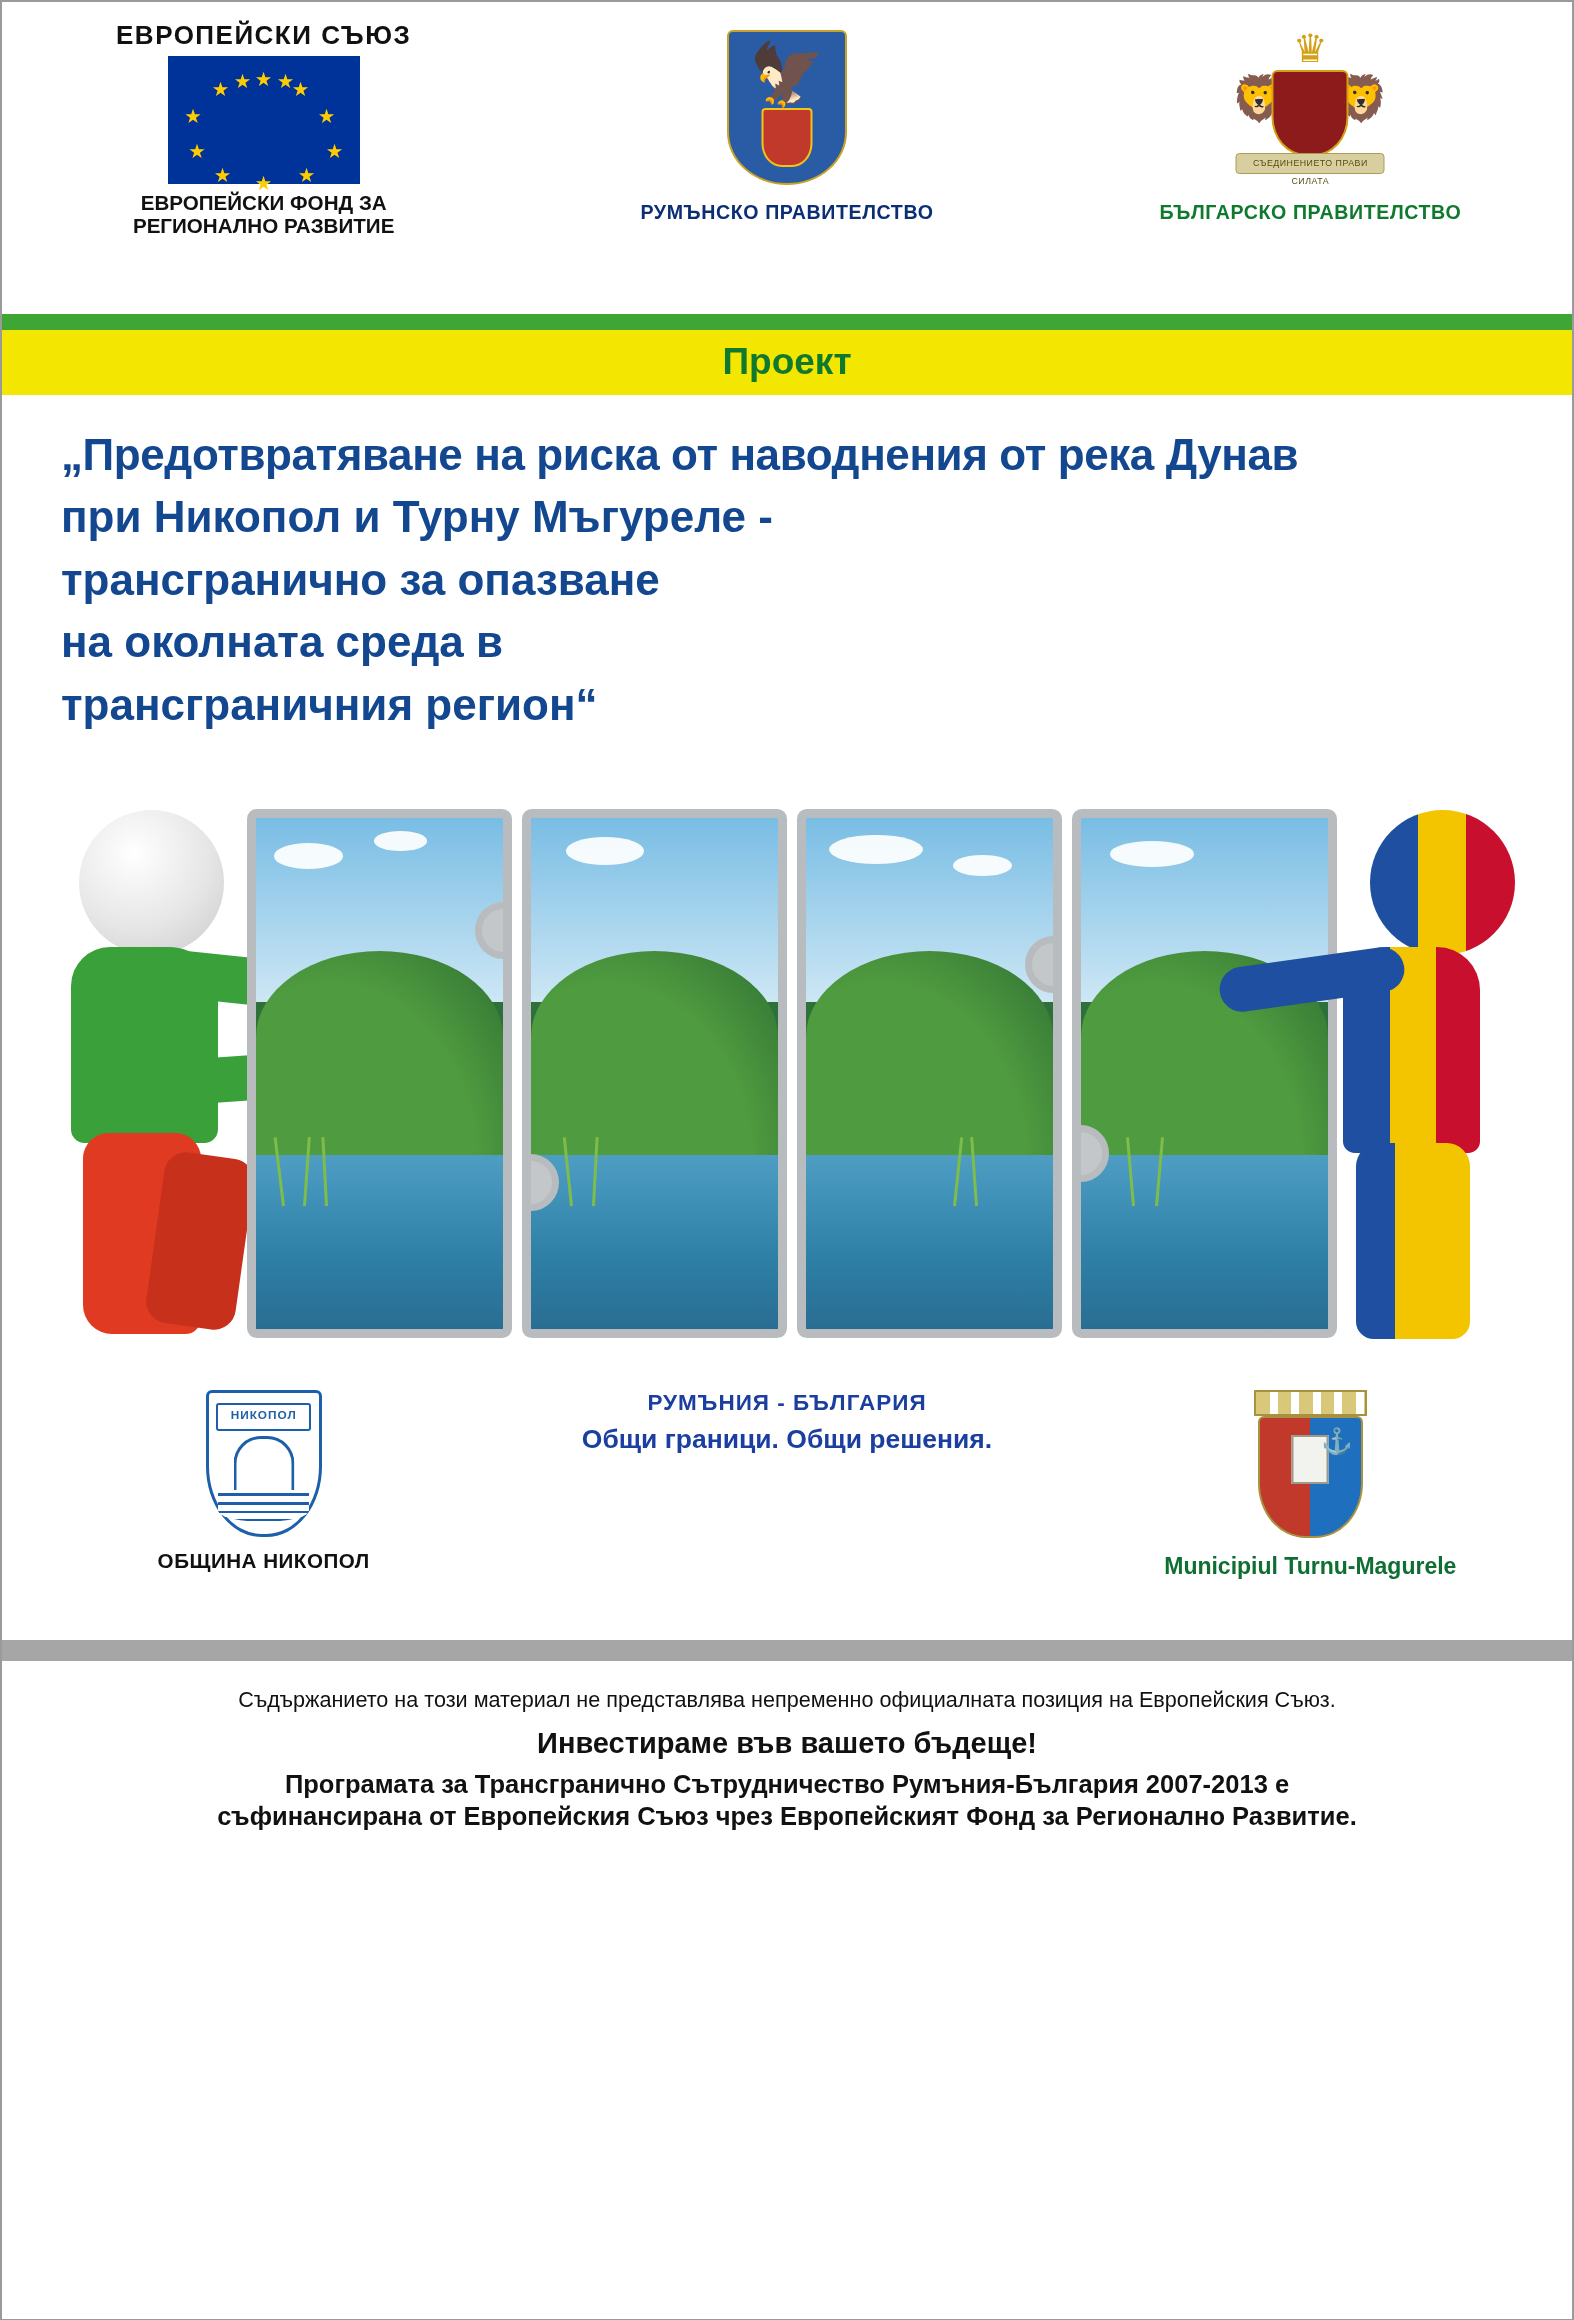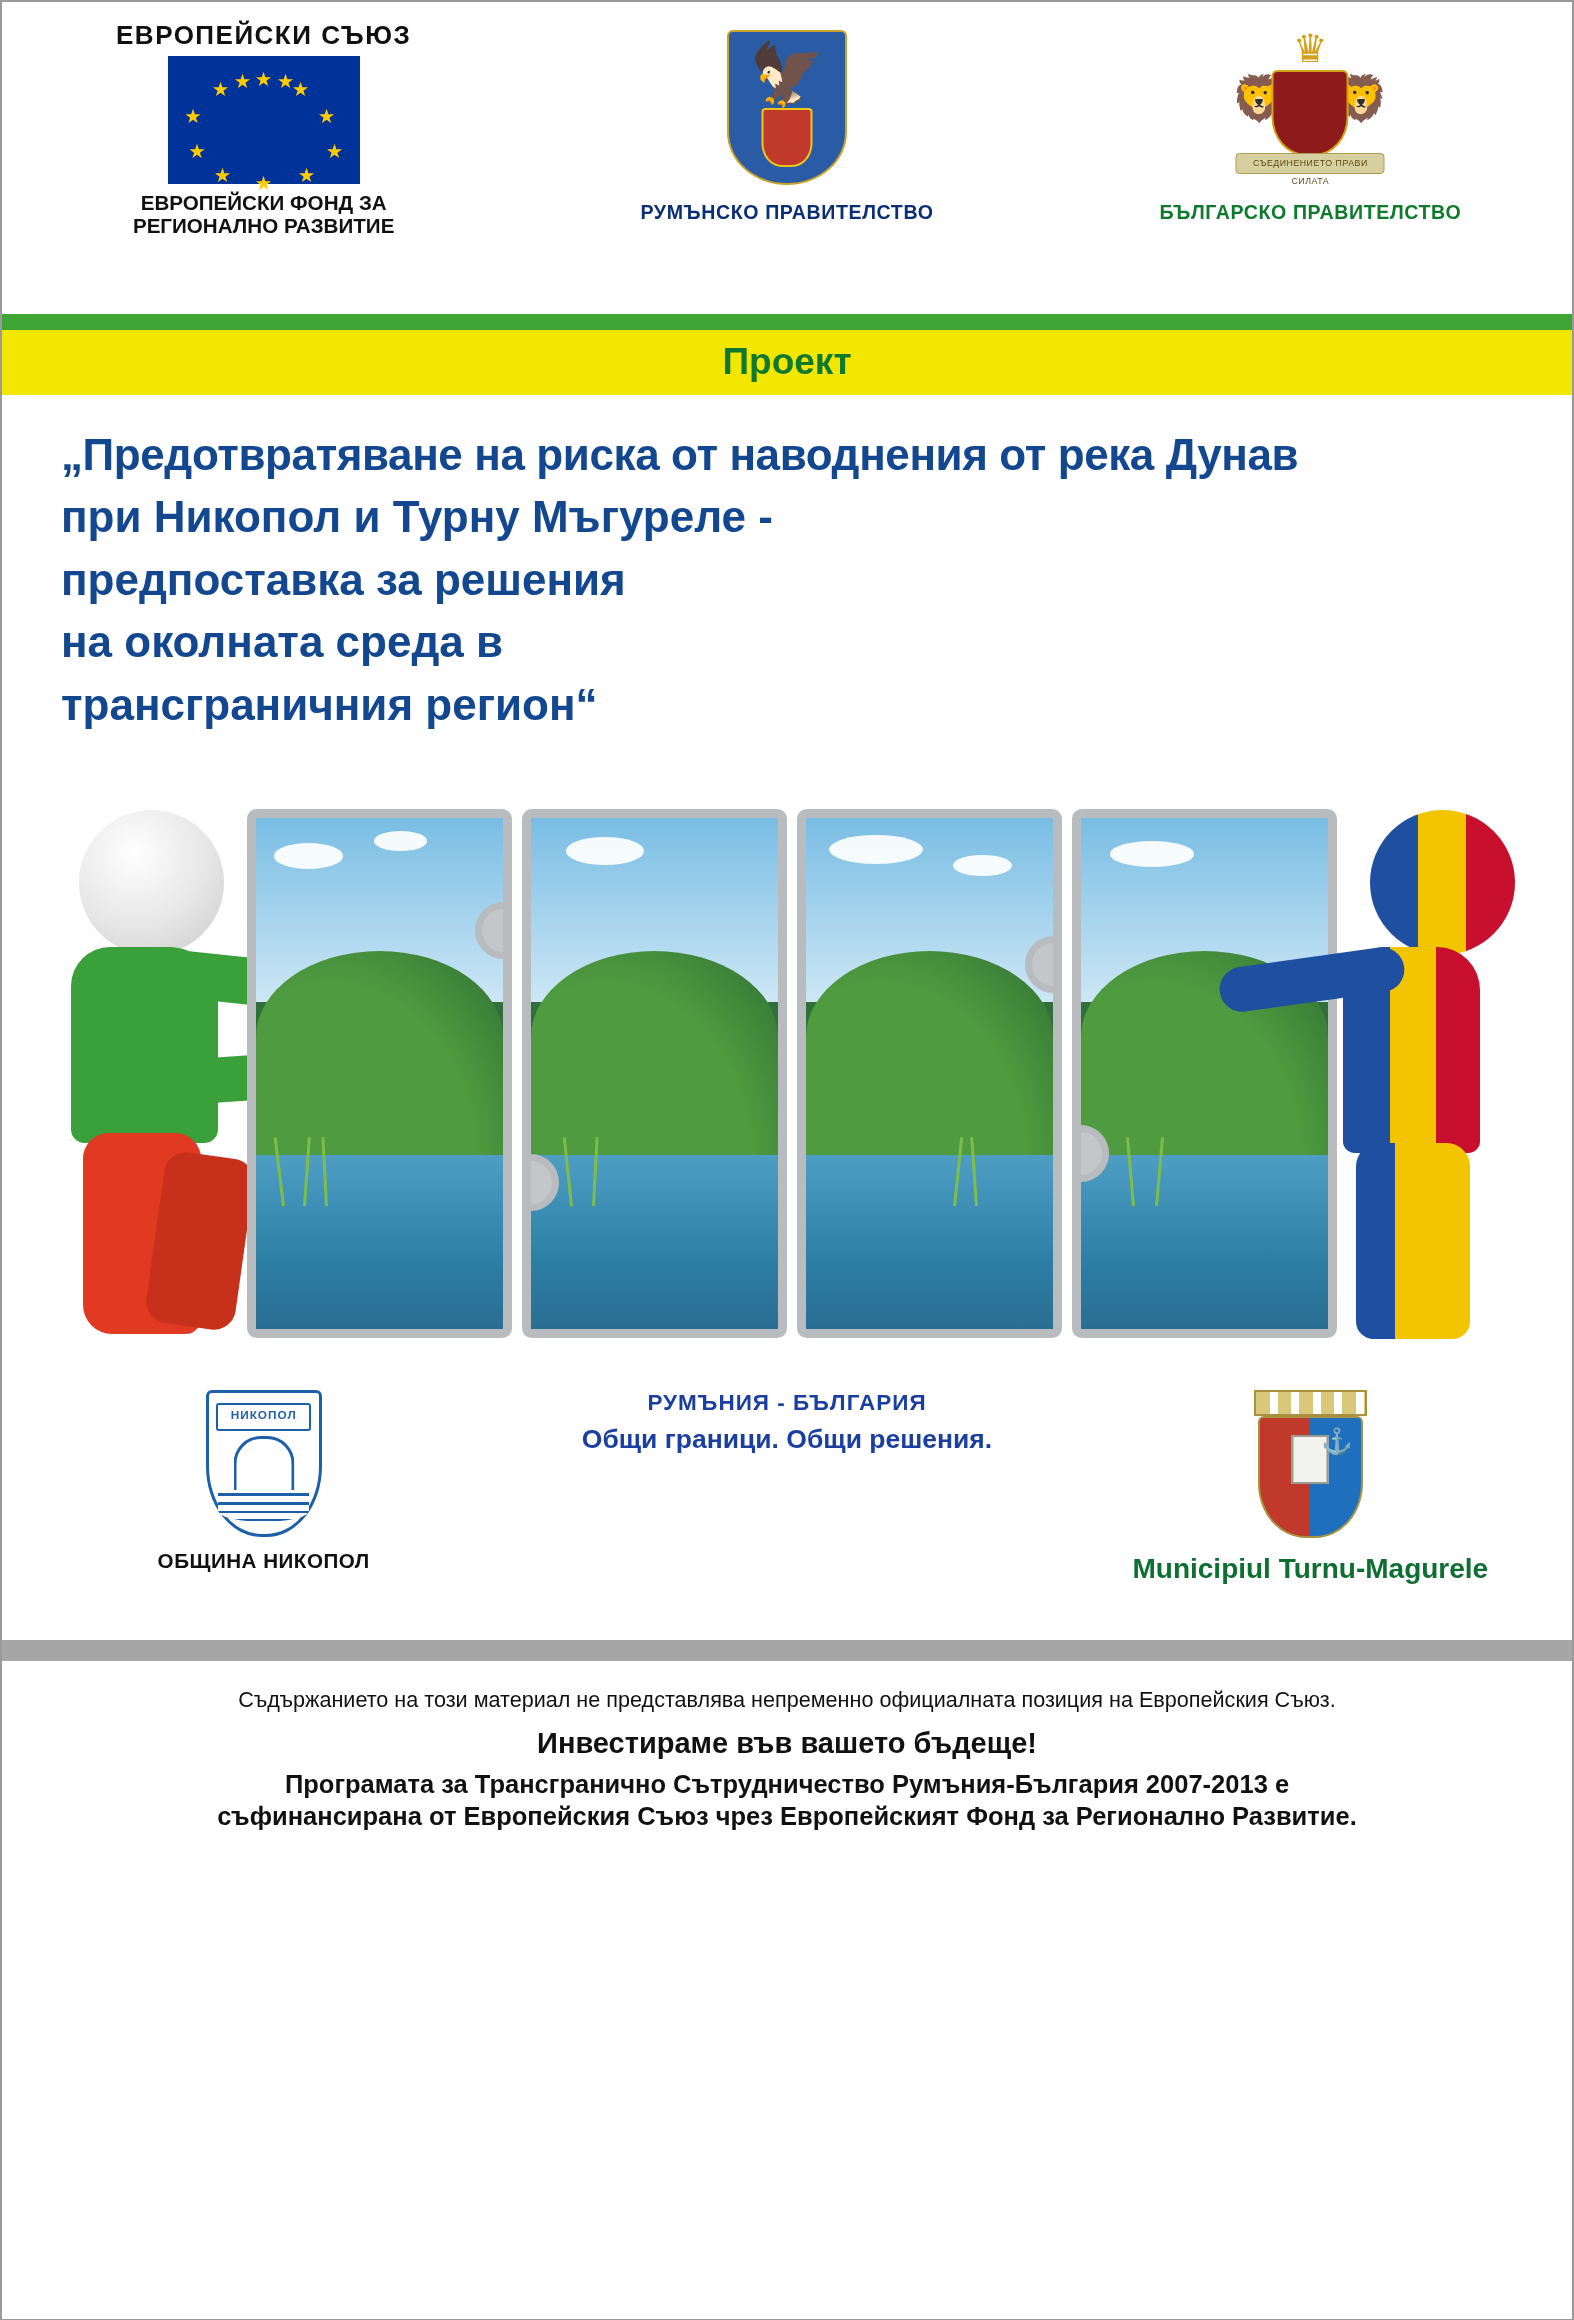--- a/index.html
+++ b/index.html
@@ -481,21 +481,21 @@
   }
   .tm-crest .anchor {
     position: absolute;
     top: 39px; right: 23.5px;
     color: #ffffff;
     font-size: 25.5px;
     line-height: 25.5px;
   }
   .tm-caption {
     margin-top: 9.8px;
-    font-size: 28px;
+    font-size: 23px;
     font-weight: bold;
     color: #0f6f33;
   }
 
   
   .url-band {
     height: 84px;
     background: #3fa535;
     display: flex;
     align-items: center;
@@ -597,21 +597,21 @@
   </div>
 
   <div class="green-band"></div>
   <div class="yellow-band">
     <span class="proj">Проект</span>
   </div>
 
   <div class="title">
     <div class="l1">„Предотвратяване на риска от наводнения от река Дунав</div>
     <div>при Никопол и Турну Мъгуреле -</div>
-    <div>предпоставка за решения</div>
+    <div>трансгранично за опазване</div>
     <div>на околната среда в</div>
     <div>трансграничния регион“</div>
   </div>
 
   <div class="illustration">
 
     <div class="person person-left">
       <div class="head"></div>
       <div class="torso"></div>
       <div class="arm"></div>

